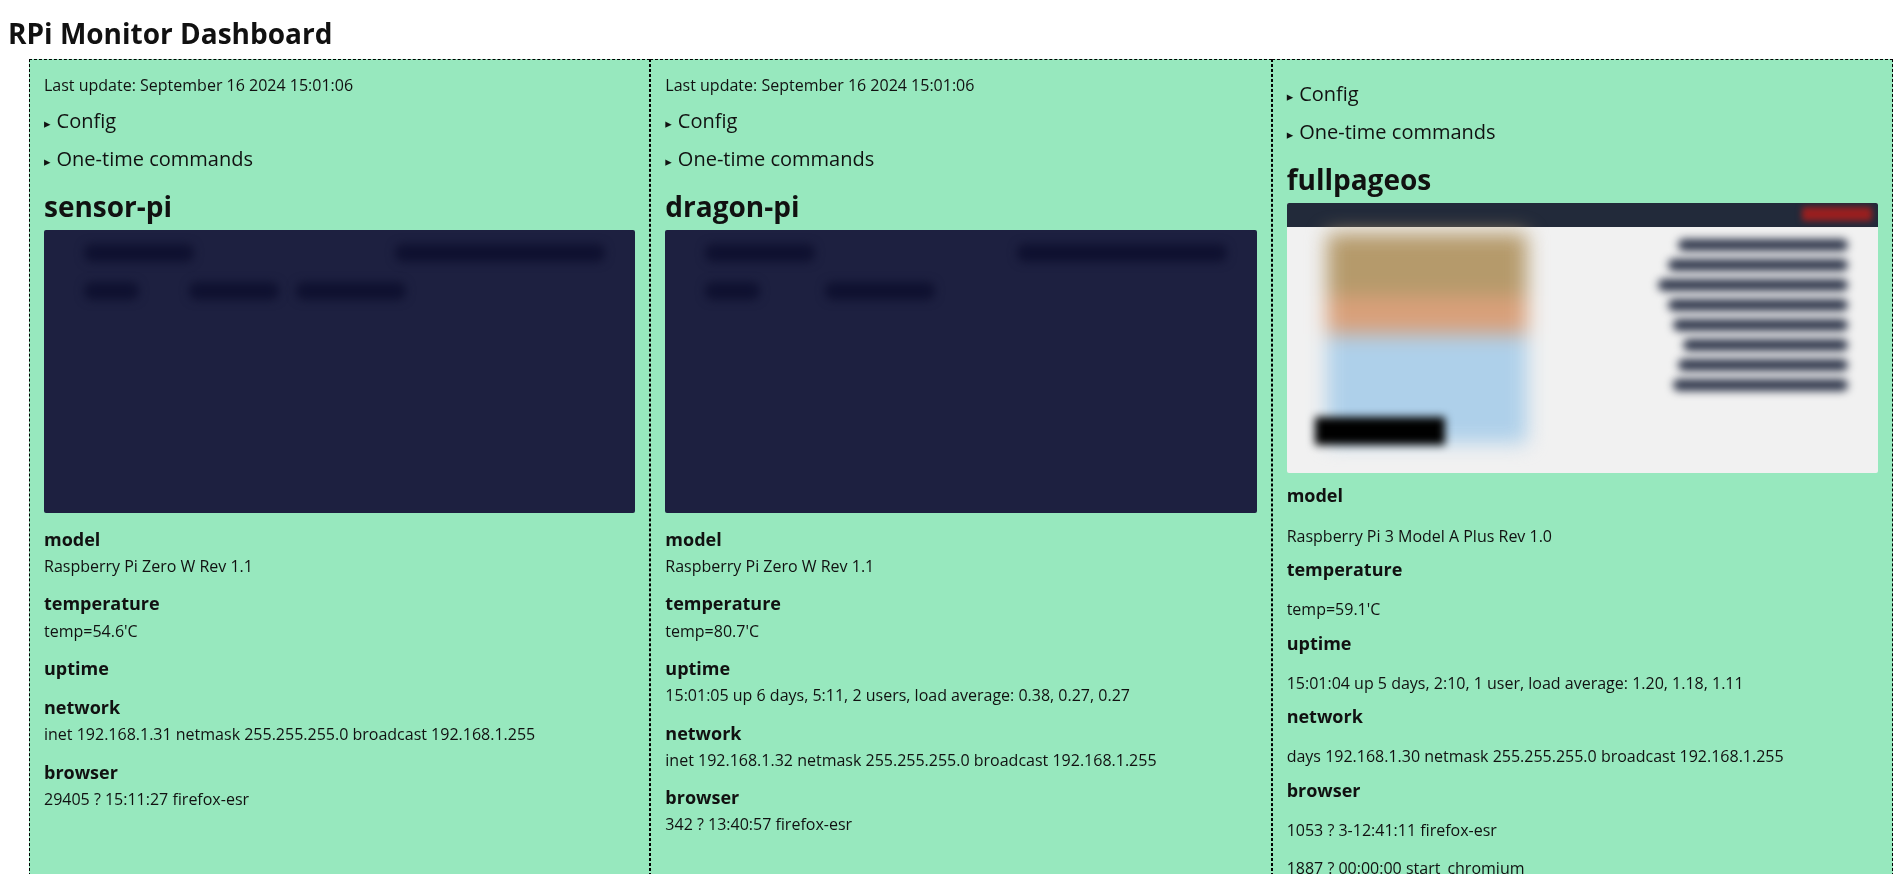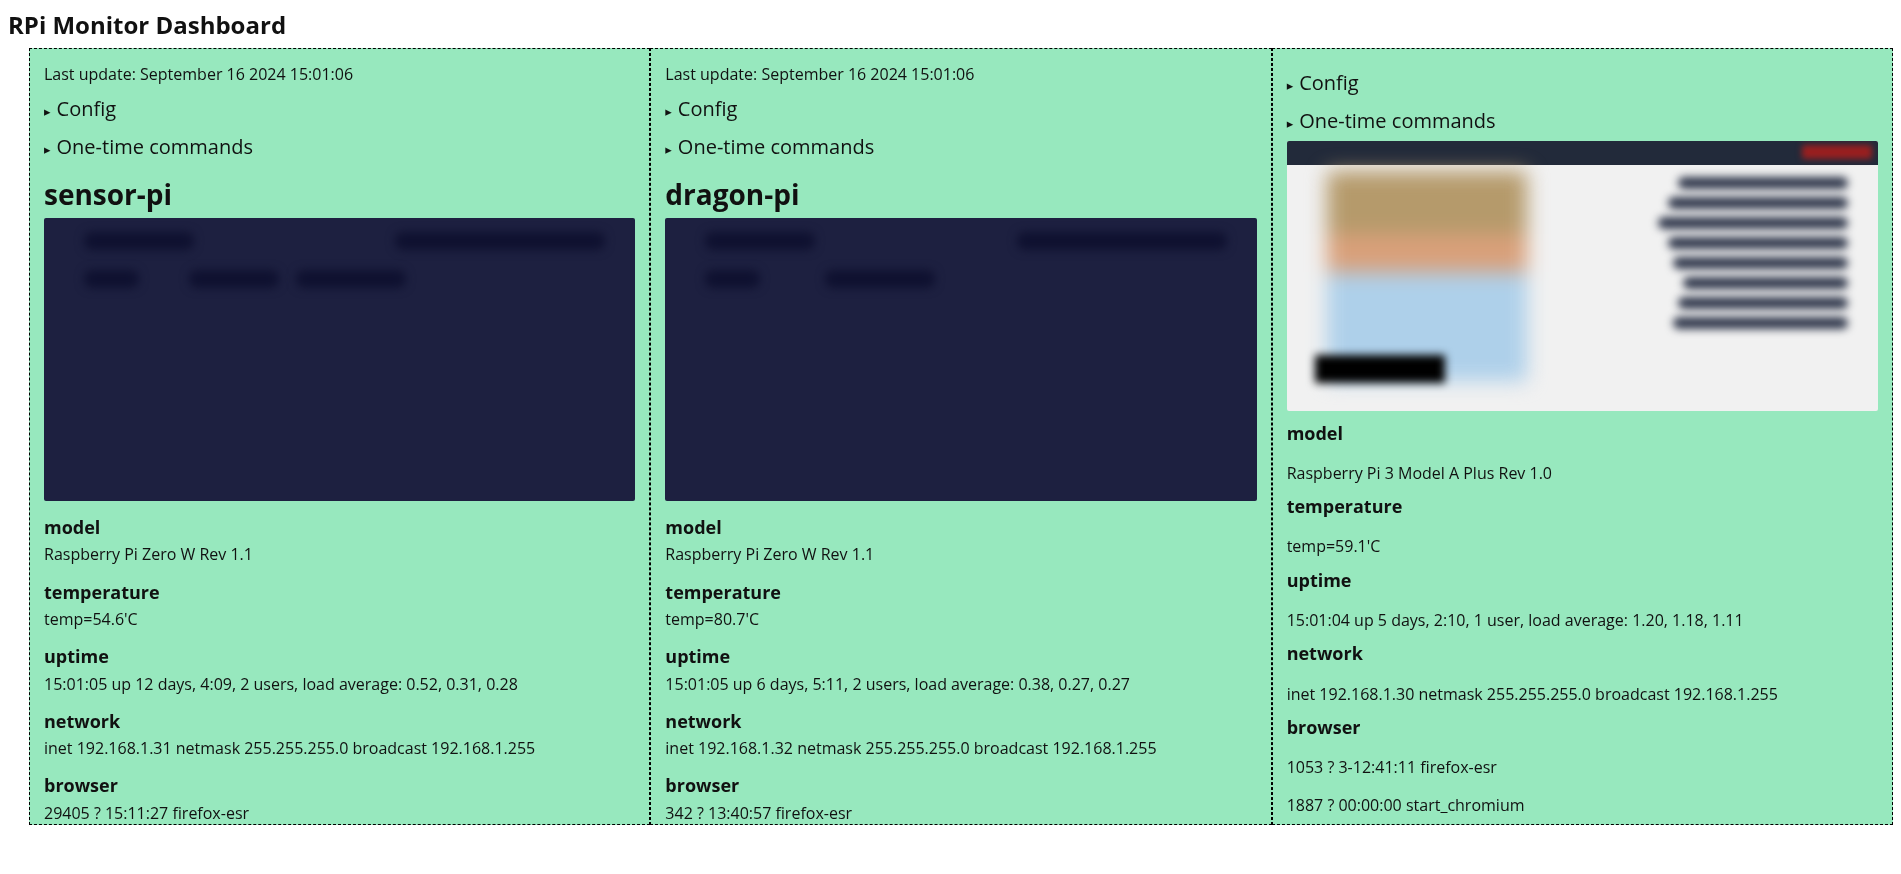--- a/index.html
+++ b/index.html
@@ -6,22 +6,22 @@
   body {
     margin: 0;
     padding: 8px 8px 0 8px;
     background: #fff;
     font-family: "Open Sans", "Segoe UI", "Helvetica Neue", Arial, sans-serif;
     color: #111;
     font-size: 16px;
     line-height: 1.4;
   }
   h2.page-title {
-    margin: 0 0 6px 0;
-    font-size: 24px;
+    margin: 6px 0 6px 0;
+    font-size: 28px;
     font-weight: 700;
   }
   .cards {
     display: grid;
     grid-template-columns: repeat(3, 1fr);
     gap: 0;
     padding-left: 21px;
   }
   .card {
     background: #97e8be;
@@ -125,21 +125,20 @@
       <div class="blurbar darkblur" style="right:30px; top:14px; width:210px;"></div>
       <div class="blurbar darkblur" style="left:40px; top:52px; width:55px;"></div>
       <div class="blurbar darkblur" style="left:145px; top:52px; width:90px;"></div>
       <div class="blurbar darkblur" style="left:252px; top:52px; width:110px;"></div>
     </div>
     <h4 class="field-label">model</h4>
     <p class="field-value">Raspberry Pi Zero W Rev 1.1</p>
     <h4 class="field-label">temperature</h4>
     <p class="field-value">temp=54.6'C</p>
     <h4 class="field-label">uptime</h4>
-    <p class="field-value">15:01:05 up 12 days, 4:09, 2 users, load average: 0.52, 0.31, 0.28</p>
     <h4 class="field-label">network</h4>
     <p class="field-value">inet 192.168.1.31 netmask 255.255.255.0 broadcast 192.168.1.255</p>
     <h4 class="field-label">browser</h4>
     <p class="field-value">29405 ? 15:11:27 firefox-esr</p>
   </div>
 
   <div class="card">
     <div class="last-update">
       <span>Last update: </span><span>September 16 2024 15:01:06</span>
     </div>
@@ -168,20 +167,21 @@
     <p class="field-value">342 ? 13:40:57 firefox-esr</p>
   </div>
 
   <div class="card third-card">
     <details>
       <summary>Config</summary>
     </details>
     <details>
       <summary>One-time commands</summary>
     </details>
+    <h3 class="device-name">fullpageos</h3>
     <div class="screenshot light">
       <div class="topbar"></div>
       <div class="redbox"></div>
       <div class="photo"></div>
       <div class="blacklabel"></div>
       <div class="tline" style="top:36px; width:170px;"></div>
       <div class="tline" style="top:56px; width:180px;"></div>
       <div class="tline" style="top:76px; width:190px;"></div>
       <div class="tline" style="top:96px; width:180px;"></div>
       <div class="tline" style="top:116px; width:175px;"></div>
@@ -189,19 +189,19 @@
       <div class="tline" style="top:156px; width:170px;"></div>
       <div class="tline" style="top:176px; width:175px;"></div>
     </div>
     <h4 class="field-label">model</h4>
     <p class="field-value">Raspberry Pi 3 Model A Plus Rev 1.0</p>
     <h4 class="field-label">temperature</h4>
     <p class="field-value">temp=59.1'C</p>
     <h4 class="field-label">uptime</h4>
     <p class="field-value">15:01:04 up 5 days, 2:10, 1 user, load average: 1.20, 1.18, 1.11</p>
     <h4 class="field-label">network</h4>
-    <p class="field-value">inet 192.168.1.30 netmask 255.255.255.0 broadcast 192.168.1.255</p>
+    <p class="field-value">days 192.168.1.30 netmask 255.255.255.0 broadcast 192.168.1.255</p>
     <h4 class="field-label">browser</h4>
     <p class="field-value">1053 ? 3-12:41:11 firefox-esr</p>
     <p class="field-value">1887 ? 00:00:00 start_chromium</p>
   </div>
 
 </div>
 
 </body></html>

